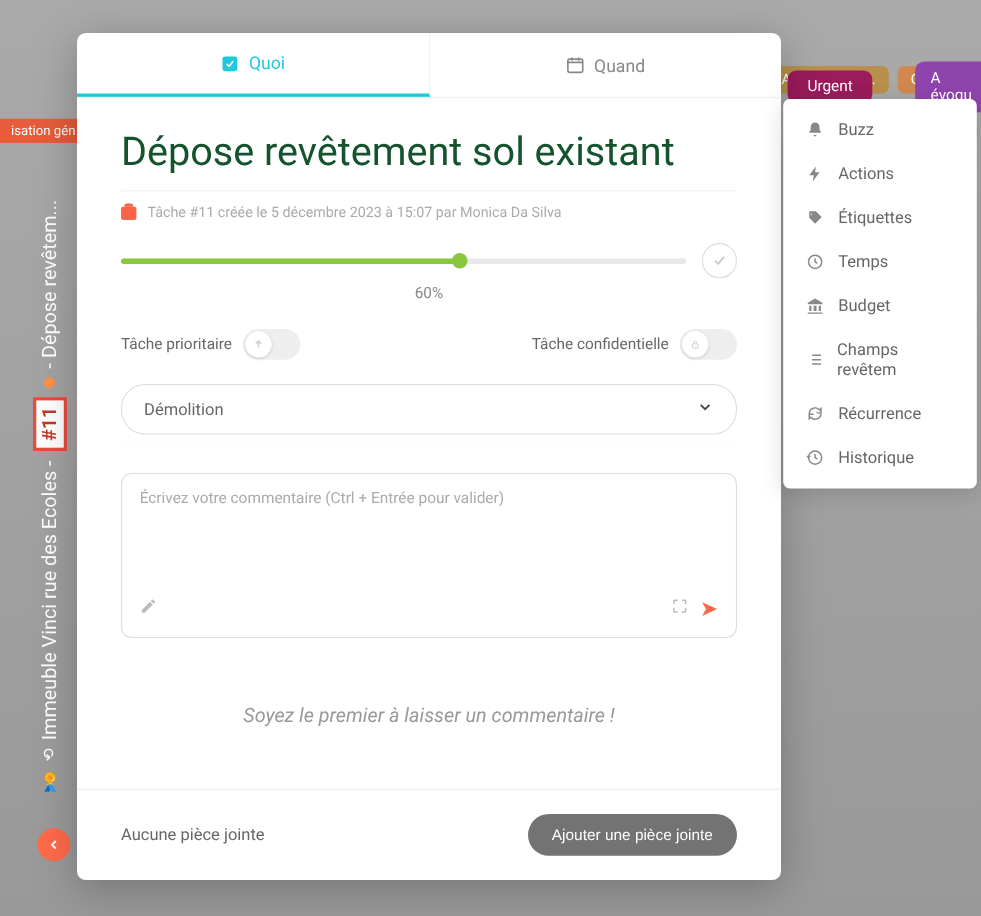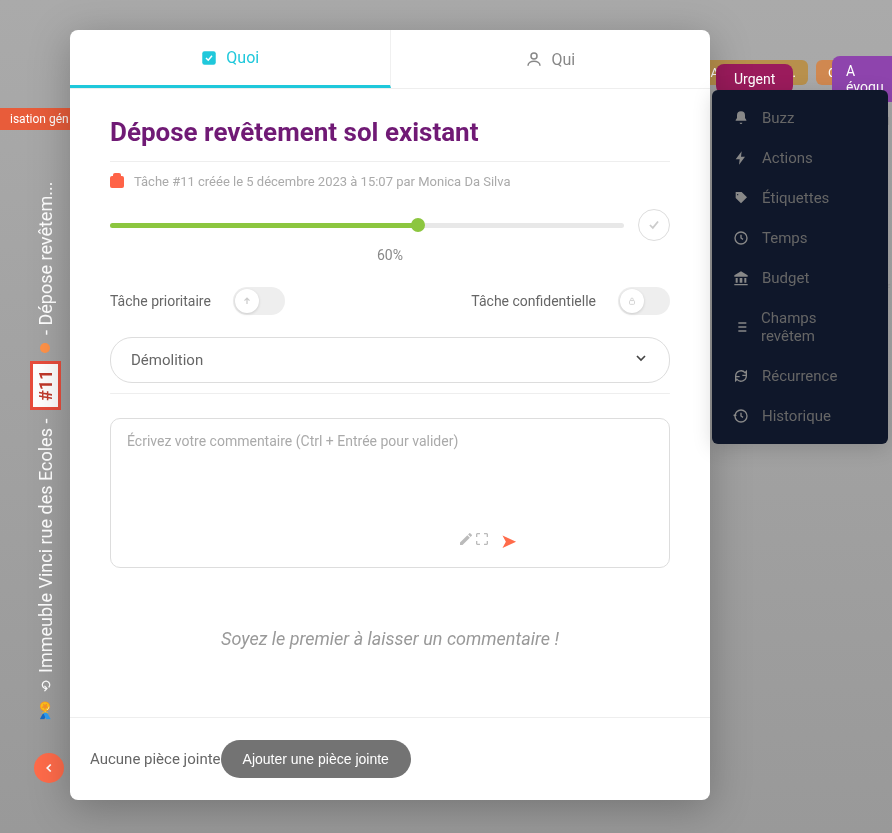--- a/index.html
+++ b/index.html
@@ -168,23 +168,23 @@
   color: #1fc8db;
   border-bottom: 3px solid #1fc8db;
 }
 .tab-icon { width: 18px; height: 18px; }
 .modal-body {
   flex: 1;
   padding: 28px 40px 12px;
   overflow-y: auto;
 }
 .task-title {
-  font-size: 26px;
-  font-weight: 700;
-  color: #701a75;
+  font-size: 36px;
+  font-weight: 400;
+  color: #14532d;
   margin-bottom: 14px;
 }
 hr.thin { border: none; border-top: 1px solid #eee; margin-bottom: 12px; }
 .meta-row {
   display: flex;
   align-items: center;
   gap: 10px;
   color: #aaa;
   font-size: 13px;
   margin-bottom: 20px;
@@ -247,21 +247,21 @@
   margin-bottom: 24px;
 }
 .toggle-row {
   display: flex;
   justify-content: space-between;
   margin-bottom: 22px;
 }
 .toggle-group {
   display: flex;
   align-items: center;
-  gap: 22px;
+  gap: 10px;
   color: #666;
   font-size: 14px;
 }
 .toggle {
   width: 52px; height: 28px;
   background: #eee;
   border-radius: 14px;
   position: relative;
 }
 .toggle-knob {
@@ -295,20 +295,21 @@
   border-bottom: 1px solid #eee;
   border-radius: 22px;
   margin-bottom: 24px;
 }
 .comment-box {
   border: 1px solid #ddd;
   border-radius: 10px;
   height: 150px;
   padding: 14px 16px;
   display: flex;
+  flex-direction: column;
   position: relative;
   margin-bottom: 60px;
 }
 .comment-placeholder {
   color: #aaa;
   font-size: 14px;
 }
 .comment-footer {
   margin-top: auto;
   display: flex;
@@ -320,44 +321,44 @@
 .send-arrow { color: #ff6b4a; font-size: 20px; }
 .empty-comments {
   text-align: center;
   color: #999;
   font-style: italic;
   font-size: 18px;
   margin-bottom: 40px;
 }
 .modal-footer {
   border-top: 1px solid #eee;
-  padding: 22px 20px;
-  display: flex;
-  justify-content: flex-start;
+  padding: 22px 40px;
+  display: flex;
+  justify-content: space-between;
   align-items: center;
 }
 .footer-text {
   color: #666;
   font-size: 15px;
 }
 .add-attach-btn {
   background: #737373;
   color: white;
   border: none;
   padding: 11px 22px;
   border-radius: 24px;
   font-size: 14px;
   cursor: pointer;
 }
 .side-menu {
   position: absolute;
   left: 712px;
   top: 90px;
   width: 176px;
-  background: #0f172a;
+  background: #ffffff;
   border-radius: 6px;
   box-shadow: 0 4px 20px rgba(0,0,0,.15);
   padding: 8px 0;
 }
 .side-item {
   display: flex;
   align-items: center;
   gap: 12px;
   padding: 11px 20px;
   color: #666;
@@ -426,24 +427,24 @@
   <div class="tabs">
     <div class="tab active">
       <svg class="tab-icon" viewBox="0 0 24 24" fill="currentColor">
           <rect x="3" y="3" width="18" height="18" rx="3"></rect>
           <path d="M8 12l3 3 5-6" stroke="white" stroke-width="2" fill="none"></path>
         </svg>
       <span>Quoi</span>
     </div>
     <div class="tab">
       <svg class="tab-icon" viewBox="0 0 24 24" fill="none" stroke="currentColor" stroke-width="2">
-          <circle cx="12" cy="8" r="4"></circle>
-          <path d="M4 21c0-4 4-6 8-6s8 2 8 6"></path>
-        </svg>
-      <span>Qui</span>
+          <rect x="3" y="5" width="18" height="16" rx="2"></rect>
+          <path d="M3 9h18M8 3v4M16 3v4"></path>
+        </svg>
+      <span>Quand</span>
     </div>
   </div>
 
   <div class="modal-body">
     <h2 class="task-title">Dépose revêtement sol existant</h2>
     <hr class="thin">
     <div class="meta-row">
       <span class="meta-icon"></span>
       <span>Tâche #11 créée le 5 décembre 2023 à 15:07 par Monica Da Silva</span>
     </div>

